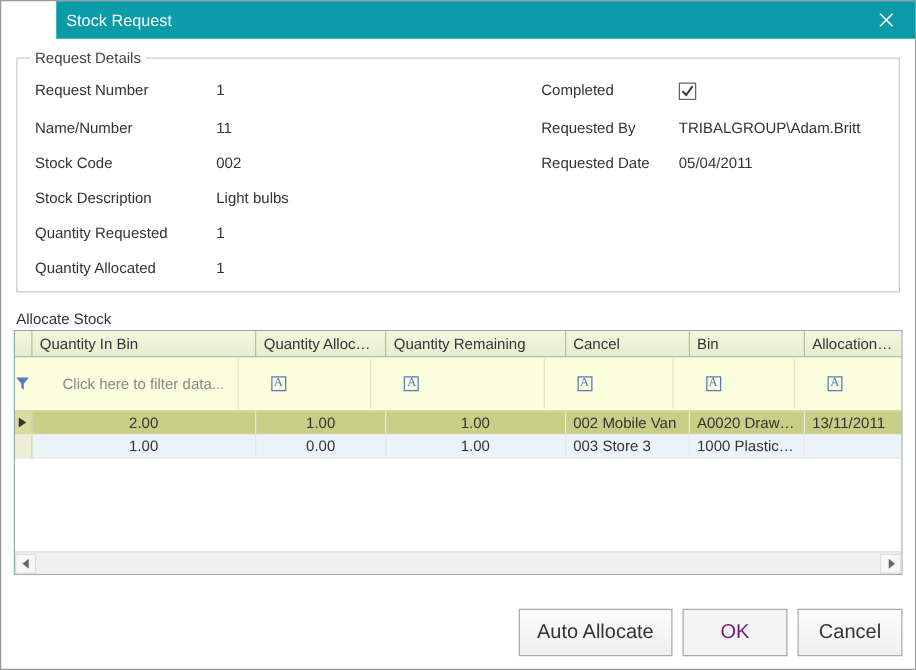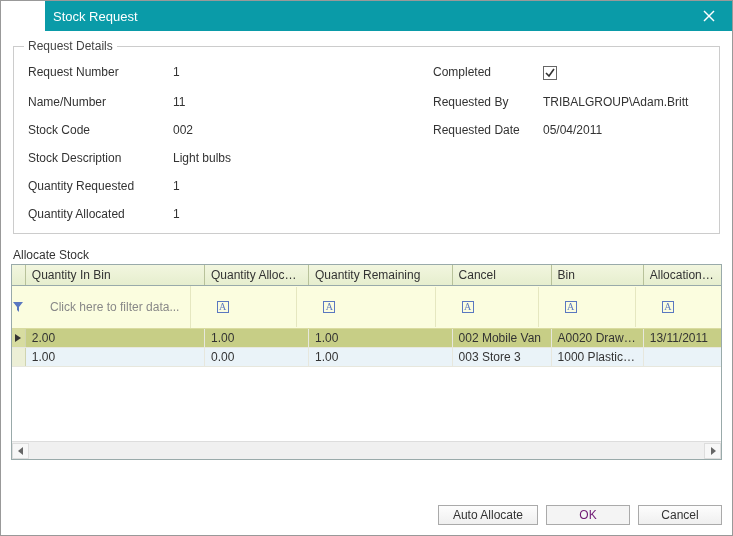--- a/index.html
+++ b/index.html
@@ -27,27 +27,27 @@
   .filterrow .fcell { padding:14px 4px; border-right:1px solid #e5e7c0; display:flex; align-items:flex-end;margin-left:22px; }
   .filterrow .hint { color:#888; font-style:normal; }
   .aicon { width:12px; height:12px; border:1px solid #5a78c0; color:#5a78c0; font-family:serif; font-size:10px; line-height:10px; display:inline-flex; align-items:center; justify-content:center; }
   .funnel { width:12px; height:12px; }
   .datarow { display:flex; border-bottom:1px solid #e7e7dd; }
   .datarow.selected { background:#c7ce86; }
   .datarow.alt { background:#eaf3f8; }
   .datarow .sel { width:14px; background:#ecefd6; border-right:1px solid #d0d4b0; display:flex; align-items:center; justify-content:center; }
   .datarow.selected .sel { background:#d7dca0; }
   .datarow .dcell { padding:2px 6px; border-right:1px solid #e7e7dd; white-space:nowrap; overflow:hidden; text-overflow:ellipsis; }
-  .datarow .num { text-align:left; }
+  .datarow .num { text-align:center; }
   .gridbody-empty { height:74px; background:#fff; }
   .hscroll { height:18px; background:#f0f0f0; display:flex; align-items:center; border-top:1px solid #ddd; }
   .hscroll .arrow { width:17px; height:16px; display:flex; align-items:center; justify-content:center; background:#f7f7f7; border:1px solid #ddd; }
   .hscroll .track { flex:1; height:16px; background:#f0f0f0; margin:0 1px; }
   .footer { margin-top:auto; padding-top:12px; display:flex; justify-content:flex-end; gap:8px; }
-  .btn { min-width:84px; height:20px; border:1px solid #aaa; background:linear-gradient(#fdfdfd,#efefef); padding:0 14px; font-size:12px; display:inline-flex; align-items:center; justify-content:center; cursor:pointer; }
+  .btn { min-width:84px; height:38px; border:1px solid #aaa; background:linear-gradient(#fdfdfd,#efefef); padding:0 14px; font-size:16px; display:inline-flex; align-items:center; justify-content:center; cursor:pointer; }
   .btn.disabled { color:#701a75; cursor:default; background:#f4f4f4; }
   .col-qib { width:181px; }
   .col-qa  { width:105px; }
   .col-qr  { width:145px; }
   .col-st  { width:100px; }
   .col-bin { width:93px; }
   .col-ad  { width:78px; }
   .rowptr svg { width:8px; height:8px; }
 </style>
 </head>

